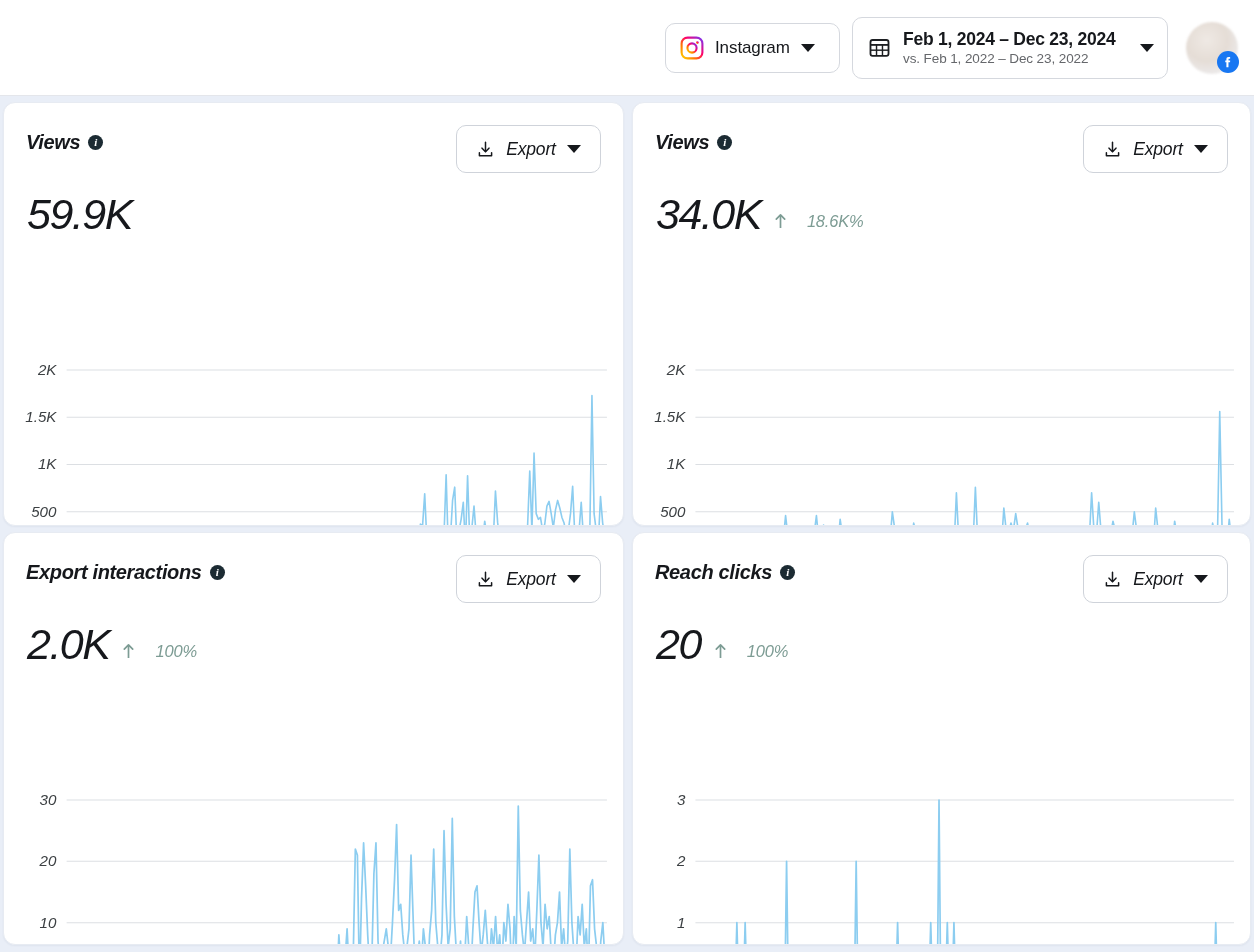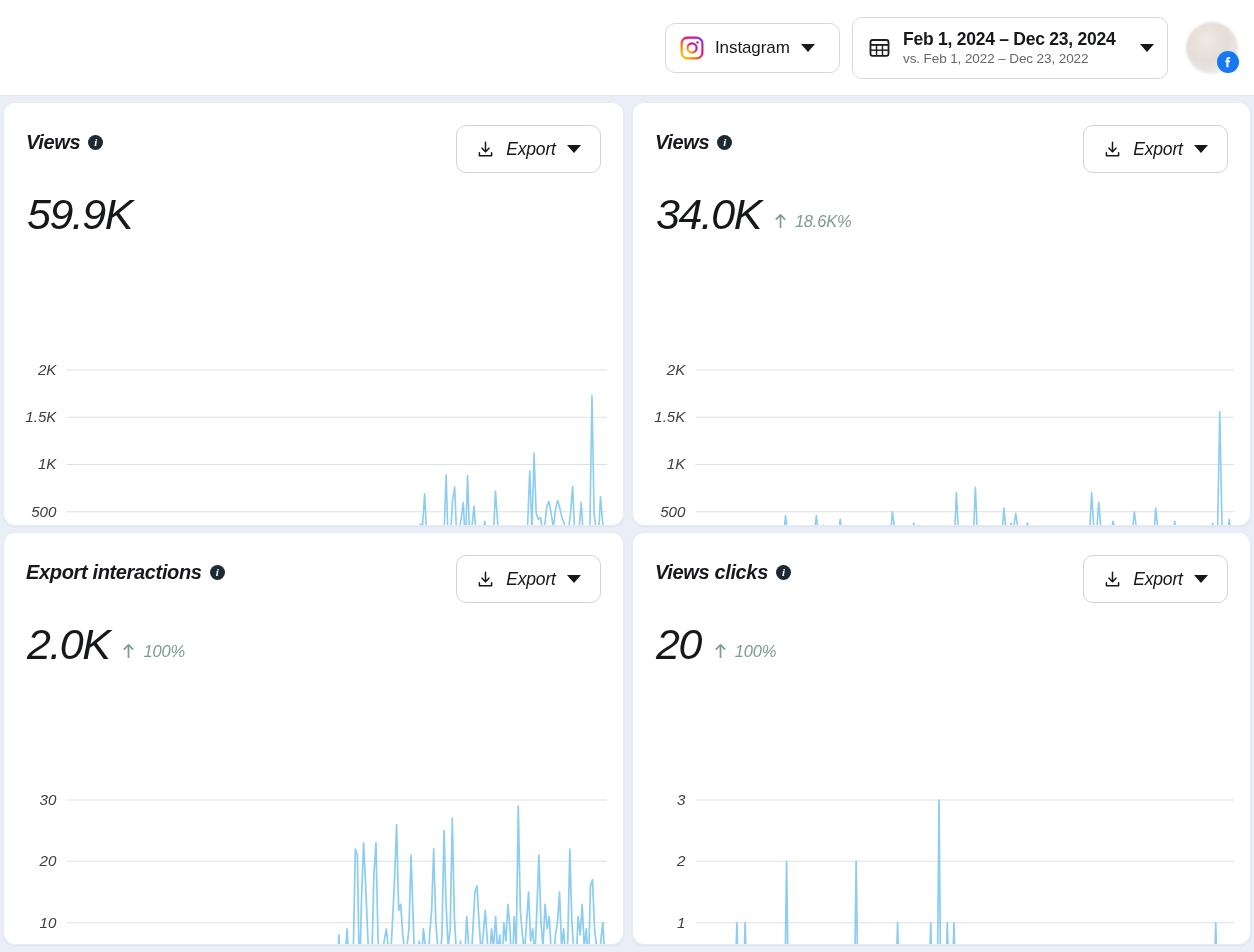--- a/index.html
+++ b/index.html
@@ -123,21 +123,21 @@
   .dl-icon { width: 19px; height: 19px; flex: 0 0 19px; }
 
   .metric-row {
     display: flex; align-items: baseline; gap: 13px;
     margin-top: 18px; margin-left: 1px;
   }
   .metric-value {
     font-size: 43px; font-weight: 400; color: #16181c;
     letter-spacing: -1.5px; line-height: 1;
   }
-  .delta { display: flex; align-items: center; gap: 8px; justify-content: center; }
+  .delta { display: flex; align-items: center; gap: 20px; justify-content: center; }
   .delta-arrow { width: 13px; height: 16px; }
   .delta-text { font-size: 16.5px; color: #7d9c94; letter-spacing: -0.2px; }
 
   
   .chart-area { position: absolute; left: 10px; right: 12px; }
   .chart-area.top { top: 255px; height: 245px; }
   .chart-area.bottom { top: 255px; height: 240px; }
   .chart-svg { width: 100%; height: 100%; display: block; }
   .ytick { font-size: 15px; fill: #3c4043; font-family: "Liberation Sans", sans-serif; }
   .xtick { font-size: 17px; fill: #1c1e21; font-family: "Liberation Sans", sans-serif; }
@@ -367,21 +367,21 @@
               <text x="537.4545454545455" y="224" text-anchor="middle" class="xtick">Nov 27</text>
             </g>
           <path id="g-line-2" fill="none" stroke="#8ccdf0" stroke-width="1.7" stroke-linejoin="round" d="M52.00 196.00 L54.04 196.00 L56.08 196.00 L58.11 196.00 L60.15 196.00 L62.19 196.00 L64.23 196.00 L66.27 196.00 L68.31 196.00 L70.34 196.00 L72.38 196.00 L74.42 196.00 L76.46 196.00 L78.50 196.00 L80.53 196.00 L82.57 196.00 L84.61 196.00 L86.65 196.00 L88.69 196.00 L90.73 196.00 L92.76 196.00 L94.80 196.00 L96.84 196.00 L98.88 196.00 L100.92 196.00 L102.95 196.00 L104.99 196.00 L107.03 196.00 L109.07 196.00 L111.11 196.00 L113.15 196.00 L115.18 196.00 L117.22 196.00 L119.26 196.00 L121.30 196.00 L123.34 196.00 L125.37 196.00 L127.41 196.00 L129.45 196.00 L131.49 196.00 L133.53 196.00 L135.56 196.00 L137.60 196.00 L139.64 196.00 L141.68 196.00 L143.72 196.00 L145.76 196.00 L147.79 196.00 L149.83 196.00 L151.87 196.00 L153.91 196.00 L155.95 196.00 L157.98 196.00 L160.02 196.00 L162.06 196.00 L164.10 196.00 L166.14 196.00 L168.18 196.00 L170.21 196.00 L172.25 196.00 L174.29 196.00 L176.33 196.00 L178.37 196.00 L180.40 196.00 L182.44 196.00 L184.48 196.00 L186.52 196.00 L188.56 196.00 L190.60 196.00 L192.63 196.00 L194.67 196.00 L196.71 196.00 L198.75 196.00 L200.79 196.00 L202.82 196.00 L204.86 196.00 L206.90 196.00 L208.94 196.00 L210.98 196.00 L213.02 196.00 L215.05 196.00 L217.09 196.00 L219.13 196.00 L221.17 196.00 L223.21 196.00 L225.24 196.00 L227.28 196.00 L229.32 196.00 L231.36 196.00 L233.40 196.00 L235.44 196.00 L237.47 196.00 L239.51 196.00 L241.55 196.00 L243.59 196.00 L245.63 196.00 L247.66 196.00 L249.70 196.00 L251.74 196.00 L253.78 196.00 L255.82 196.00 L257.85 196.00 L259.89 196.00 L261.93 196.00 L263.97 196.00 L266.01 196.00 L268.05 196.00 L270.08 196.00 L272.12 196.00 L274.16 196.00 L276.20 196.00 L278.24 196.00 L280.27 196.00 L282.31 196.00 L284.35 196.00 L286.39 196.00 L288.43 196.00 L290.47 196.00 L292.50 196.00 L294.54 196.00 L296.58 196.00 L298.62 196.00 L300.66 196.00 L302.69 196.00 L304.73 196.00 L306.77 196.00 L308.81 196.00 L310.85 196.00 L312.89 196.00 L314.92 196.00 L316.96 196.00 L319.00 196.00 L321.04 146.93 L323.08 177.60 L325.11 165.33 L327.15 171.47 L329.19 140.80 L331.23 183.73 L333.27 196.00 L335.31 165.33 L337.34 61.07 L339.38 67.20 L341.42 196.00 L343.46 110.13 L345.50 54.93 L347.53 97.87 L349.57 146.93 L351.61 183.73 L353.65 171.47 L355.69 85.60 L357.73 54.93 L359.76 153.07 L361.80 177.60 L363.84 165.33 L365.88 153.07 L367.92 140.80 L369.95 159.20 L371.99 171.47 L374.03 134.67 L376.07 91.73 L378.11 36.53 L380.15 122.40 L382.18 116.27 L384.22 146.93 L386.26 165.33 L388.30 159.20 L390.34 140.80 L392.37 67.20 L394.41 128.53 L396.45 189.87 L398.49 171.47 L400.53 153.07 L402.56 177.60 L404.60 140.80 L406.64 159.20 L408.68 196.00 L410.72 146.93 L412.76 122.40 L414.79 61.07 L416.83 134.67 L418.87 159.20 L420.91 171.47 L422.95 146.93 L424.98 42.67 L427.02 116.27 L429.06 159.20 L431.10 140.80 L433.14 30.40 L435.18 128.53 L437.21 165.33 L439.25 183.73 L441.29 153.07 L443.33 196.00 L445.37 171.47 L447.40 128.53 L449.44 159.20 L451.48 183.73 L453.52 140.80 L455.56 104.00 L457.60 97.87 L459.63 134.67 L461.67 165.33 L463.71 146.93 L465.75 122.40 L467.79 153.07 L469.82 177.60 L471.86 140.80 L473.90 159.20 L475.94 128.53 L477.98 165.33 L480.02 146.93 L482.05 183.73 L484.09 134.67 L486.13 153.07 L488.17 116.27 L490.21 140.80 L492.24 196.00 L494.28 128.53 L496.32 159.20 L498.36 18.13 L500.40 122.40 L502.44 146.93 L504.47 165.33 L506.51 134.67 L508.55 104.00 L510.59 153.07 L512.63 140.80 L514.66 171.47 L516.70 122.40 L518.74 67.20 L520.78 134.67 L522.82 159.20 L524.85 116.27 L526.89 140.80 L528.93 128.53 L530.97 165.33 L533.01 177.60 L535.05 146.93 L537.08 134.67 L539.12 104.00 L541.16 159.20 L543.20 140.80 L545.24 171.47 L547.27 153.07 L549.31 61.07 L551.35 134.67 L553.39 165.33 L555.43 177.60 L557.47 128.53 L559.50 146.93 L561.54 116.27 L563.58 159.20 L565.62 140.80 L567.66 183.73 L569.69 97.87 L571.73 91.73 L573.77 140.80 L575.81 159.20 L577.85 189.87 L579.89 153.07 L581.92 134.67 L583.96 171.47 L586.00 177.60"></path>
         </svg>
       </div>
     </div>
 
     <div class="card">
       <div class="card-head">
         <div class="card-title">
-          <span>Views clicks</span>
+          <span>Reach clicks</span>
           <span class="info-icon">i</span>
         </div>
         <div class="export-btn">
           <span class="dl-icon">
             <svg viewBox="0 0 24 24" width="19" height="19">
               <line x1="12" y1="3" x2="12" y2="14.5" stroke="#16181c" stroke-width="1.9" stroke-linecap="round"></line>
               <polyline points="7.6,10.3 12,14.8 16.4,10.3" fill="none" stroke="#16181c" stroke-width="1.9" stroke-linecap="round" stroke-linejoin="round"></polyline>
               <polyline points="4.3,16.2 4.3,20 19.7,20 19.7,16.2" fill="none" stroke="#16181c" stroke-width="1.9" stroke-linecap="round" stroke-linejoin="round"></polyline>
             </svg>
           </span>

